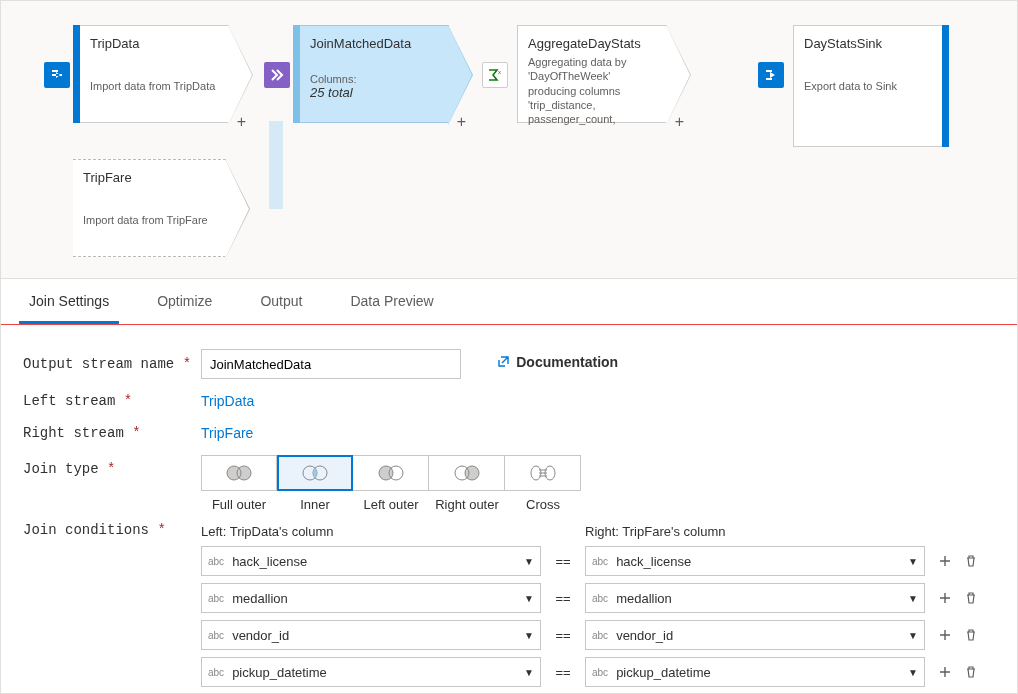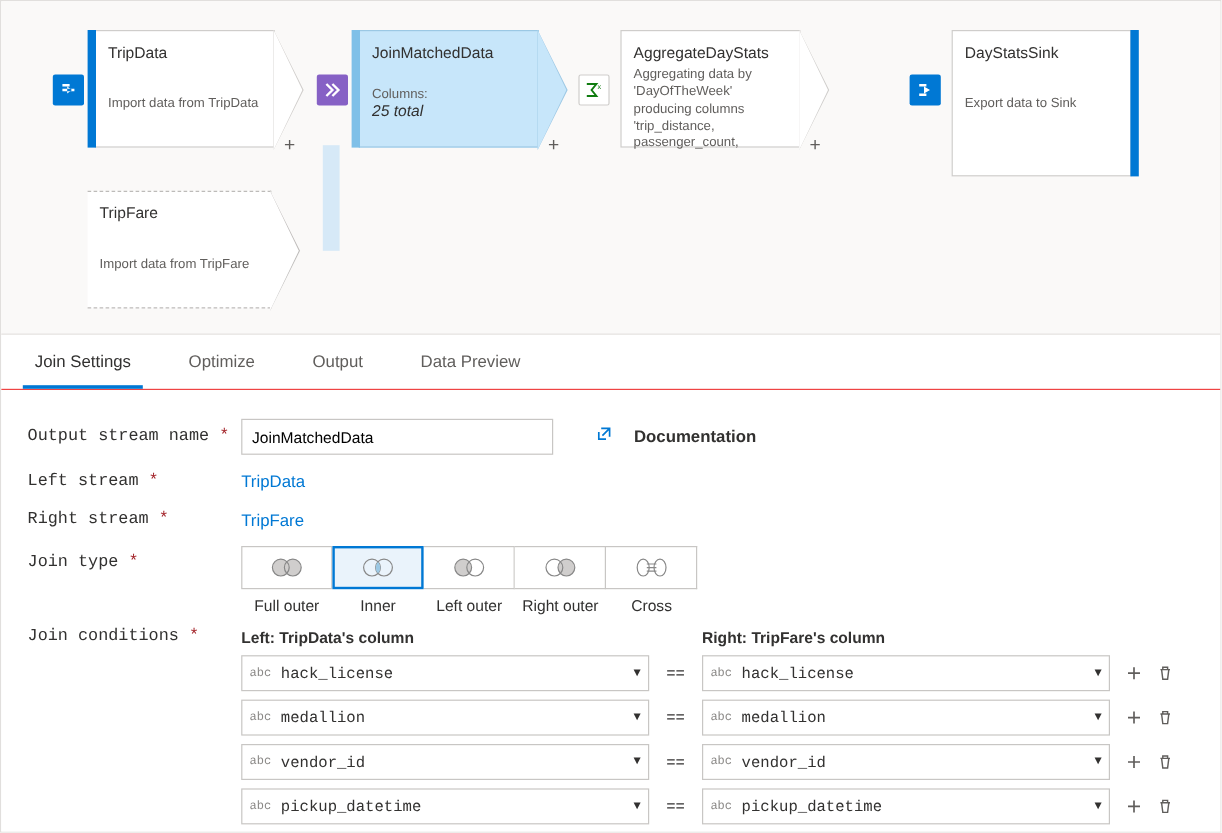--- a/index.html
+++ b/index.html
@@ -32,31 +32,31 @@
   .conn-v { position:absolute; width:14px; background:#d6e9f7; }
   .tab-panel { position:absolute; top:278px; left:0; right:0; bottom:0; background:#fff; }
   .tabs { display:flex; gap:0; border-bottom:1px solid #ef4444; padding: 0 18px; }
   .tab { padding: 14px 10px 12px 10px; font-size:14px; color:#605e5c; border-bottom:3px solid transparent; margin-right:28px; cursor:pointer;}
   .tab.active { color:#323130; border-bottom:3px solid #0078D4; }
   .settings-body { padding: 18px 22px; }
   .settings-table td.lab { width: 178px; vertical-align: middle; padding: 8px 0; font-size:14px; color:#323130;font-family:Liberation Mono, monospace;}
   .settings-table td.val { vertical-align: middle; padding: 6px 0;}
   .req { color:#a4262c; }
   .link { color:#0078D4; font-size:14px; }
-  .doc-link { display:inline-flex; gap:18px; color:#323130; font-size:14px; font-weight:600;}
+  .doc-link { display:inline-flex; align-items:center; gap:6px; color:#323130; font-size:14px; font-weight:600;}
   .input-text { width:260px; height:30px; border:1px solid #c8c6c4; padding:0 8px; font-size:13px; }
   .join-type-row { display:flex; }
   .join-type-btn { width:76px; height:36px; border:1px solid #c8c6c4; border-left:none; display:flex; align-items:center; justify-content:center; cursor:pointer; background:#fff;}
   .join-type-btn:first-child { border-left:1px solid #c8c6c4;}
   .join-type-btn.selected { border:2px solid #0078D4; background:#eaf3fb; z-index:1;}
   .join-type-labels { display:flex; margin-top:6px; }
   .join-type-labels span { width:76px; text-align:center; font-size:13px; color:#323130; }
   .cond-header { display:flex; }
-  .cond-header .col-h { font-weight:700; font-size:13px;}
-  .cond-row { display:flex; align-items:center; margin-top:7px;font-family:Liberation Mono, monospace;}
+  .cond-header .col-h { font-weight:400; font-size:13px;}
+  .cond-row { display:flex; align-items:center; margin-top:7px;}
   .cond-cell { width:340px; height:30px; border:1px solid #c8c6c4; display:flex; align-items:center; padding:0 6px; font-size:13px; color:#323130;}
   .cond-cell .type-tag { font-size:10px; color:#8a8886; margin-right:8px;}
   .cond-cell .chev { margin-left:auto; color:#323130; font-size:10px;}
   .eq { width:44px; text-align:center; font-size:13px; color:#323130;}
   .row-actions { display:flex; gap:10px; margin-left:12px; color:#605e5c;}
   .row-actions span { width:16px; height:16px; display:inline-flex; align-items:center; justify-content:center; cursor:pointer;}
   svg { display:block; }
 </style>
 </head>
 <body>

